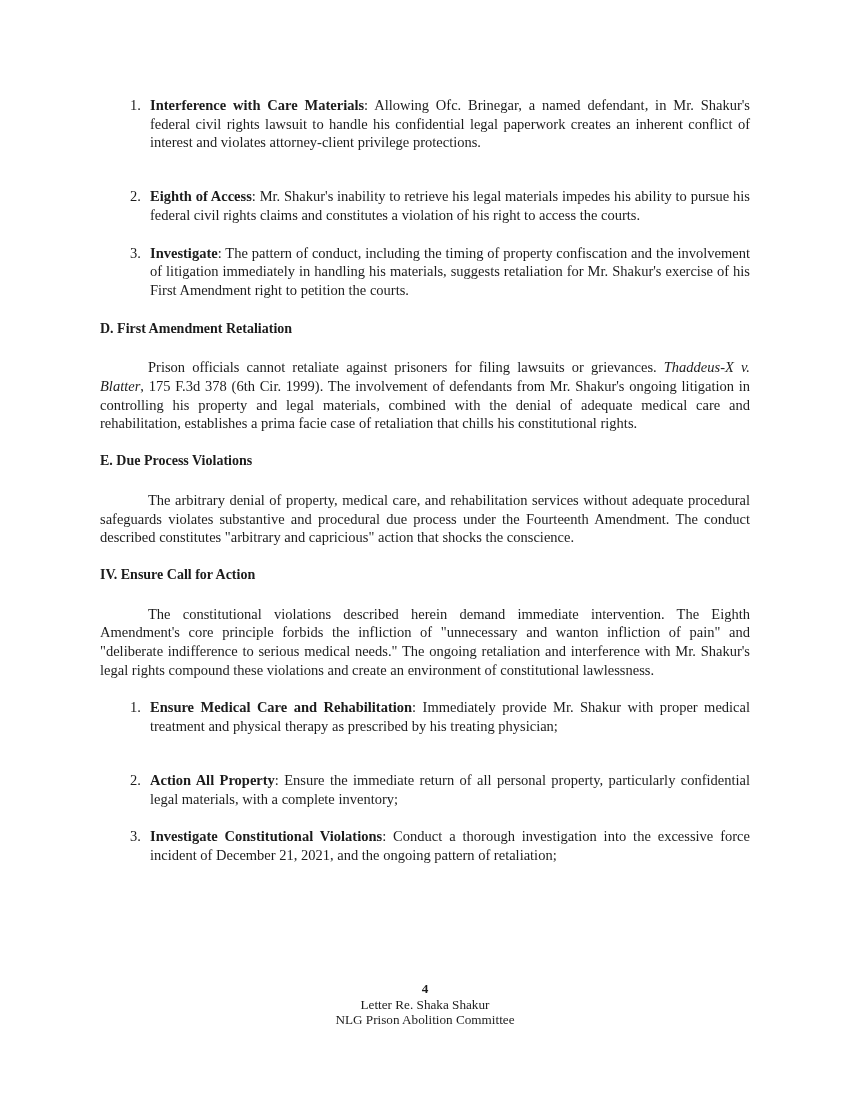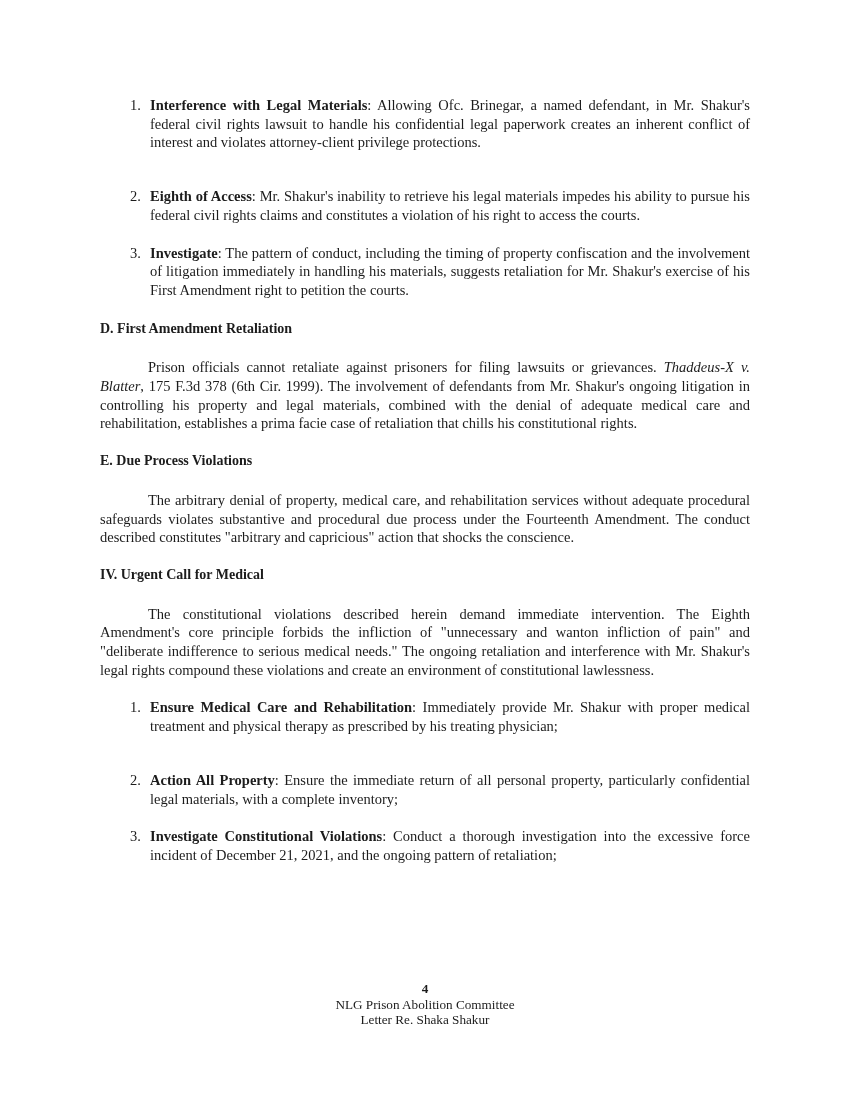--- a/index.html
+++ b/index.html
@@ -76,41 +76,41 @@
   }
 </style>
 </head>
 <body>
 
 <div class="page">
 
   <ol class="doc-list">
     <li class="li-row gap-xl">
       <span class="li-num">1.</span>
-      <div class="li-body"><strong>Interference with Legal Materials</strong><span>: Allowing Ofc. Brinegar, a named defendant, in Mr. Shakur's federal civil rights lawsuit to handle his confidential legal paperwork creates an inherent conflict of interest and violates attorney-client privilege protections.</span></div>
+      <div class="li-body"><strong>Interference with Care Materials</strong><span>: Allowing Ofc. Brinegar, a named defendant, in Mr. Shakur's federal civil rights lawsuit to handle his confidential legal paperwork creates an inherent conflict of interest and violates attorney-client privilege protections.</span></div>
     </li>
     <li class="li-row">
       <span class="li-num">2.</span>
       <div class="li-body"><strong>Eighth of Access</strong><span>: Mr. Shakur's inability to retrieve his legal materials impedes his ability to pursue his federal civil rights claims and constitutes a violation of his right to access the courts.</span></div>
     </li>
     <li class="li-row mb-lg">
       <span class="li-num">3.</span>
       <div class="li-body"><strong>Investigate</strong><span>: The pattern of conduct, including the timing of property confiscation and the involvement of litigation immediately in handling his materials, suggests retaliation for Mr. Shakur's exercise of his First Amendment right to petition the courts.</span></div>
     </li>
   </ol>
 
   <h3 class="doc-heading">D. First Amendment Retaliation</h3>
 
   <p class="doc-para first-indent"><span>Prison officials cannot retaliate against prisoners for filing lawsuits or grievances. </span><em>Thaddeus-X v. Blatter</em><span>, 175 F.3d 378 (6th Cir. 1999). The involvement of defendants from Mr. Shakur's ongoing litigation in controlling his property and legal materials, combined with the denial of adequate medical care and rehabilitation, establishes a prima facie case of retaliation that chills his constitutional rights.</span></p>
 
   <h3 class="doc-heading">E. Due Process Violations</h3>
 
   <p class="doc-para first-indent">The arbitrary denial of property, medical care, and rehabilitation services without adequate procedural safeguards violates substantive and procedural due process under the Fourteenth Amendment. The conduct described constitutes "arbitrary and capricious" action that shocks the conscience.</p>
 
-  <h3 class="doc-heading">IV. Urgent Call for Medical</h3>
+  <h3 class="doc-heading">IV. Ensure Call for Action</h3>
 
   <p class="doc-para first-indent">The constitutional violations described herein demand immediate intervention. The Eighth Amendment's core principle forbids the infliction of "unnecessary and wanton infliction of pain" and "deliberate indifference to serious medical needs." The ongoing retaliation and interference with Mr. Shakur's legal rights compound these violations and create an environment of constitutional lawlessness.</p>
 
 
   <ol class="doc-list">
     <li class="li-row gap-xl">
       <span class="li-num">1.</span>
       <div class="li-body"><strong>Ensure Medical Care and Rehabilitation</strong><span>: Immediately provide Mr. Shakur with proper medical treatment and physical therapy as prescribed by his treating physician;</span></div>
     </li>
     <li class="li-row">
@@ -118,17 +118,17 @@
       <div class="li-body"><strong>Action All Property</strong><span>: Ensure the immediate return of all personal property, particularly confidential legal materials, with a complete inventory;</span></div>
     </li>
     <li class="li-row">
       <span class="li-num">3.</span>
       <div class="li-body"><strong>Investigate Constitutional Violations</strong><span>: Conduct a thorough investigation into the excessive force incident of December 21, 2021, and the ongoing pattern of retaliation;</span></div>
     </li>
   </ol>
 
   <div class="page-footer">
     <div class="page-number">4</div>
+    <div>Letter Re. Shaka Shakur</div>
     <div>NLG Prison Abolition Committee</div>
-    <div>Letter Re. Shaka Shakur</div>
   </div>
 
 </div>
 
 </body></html>

